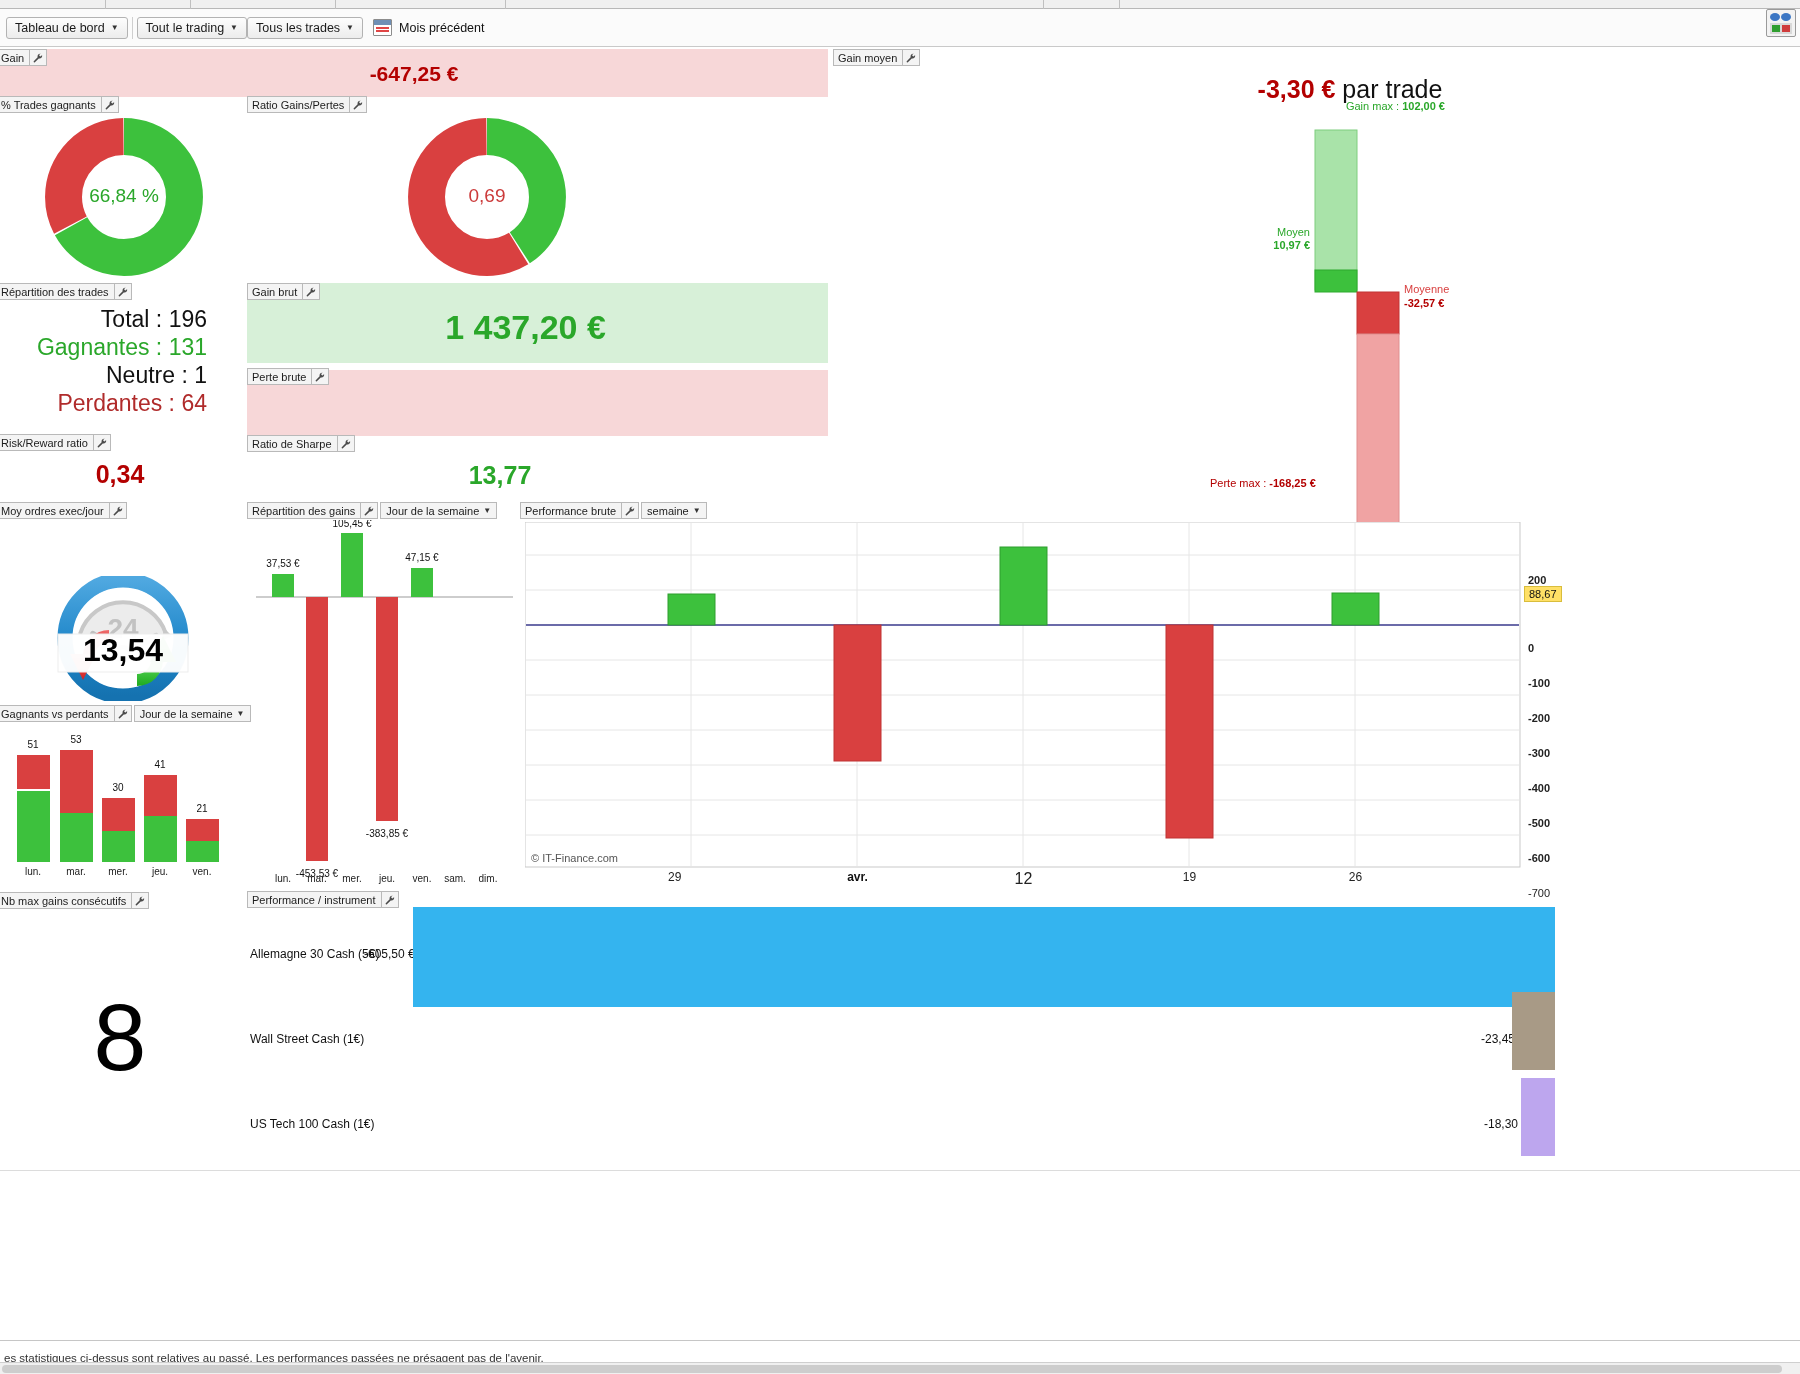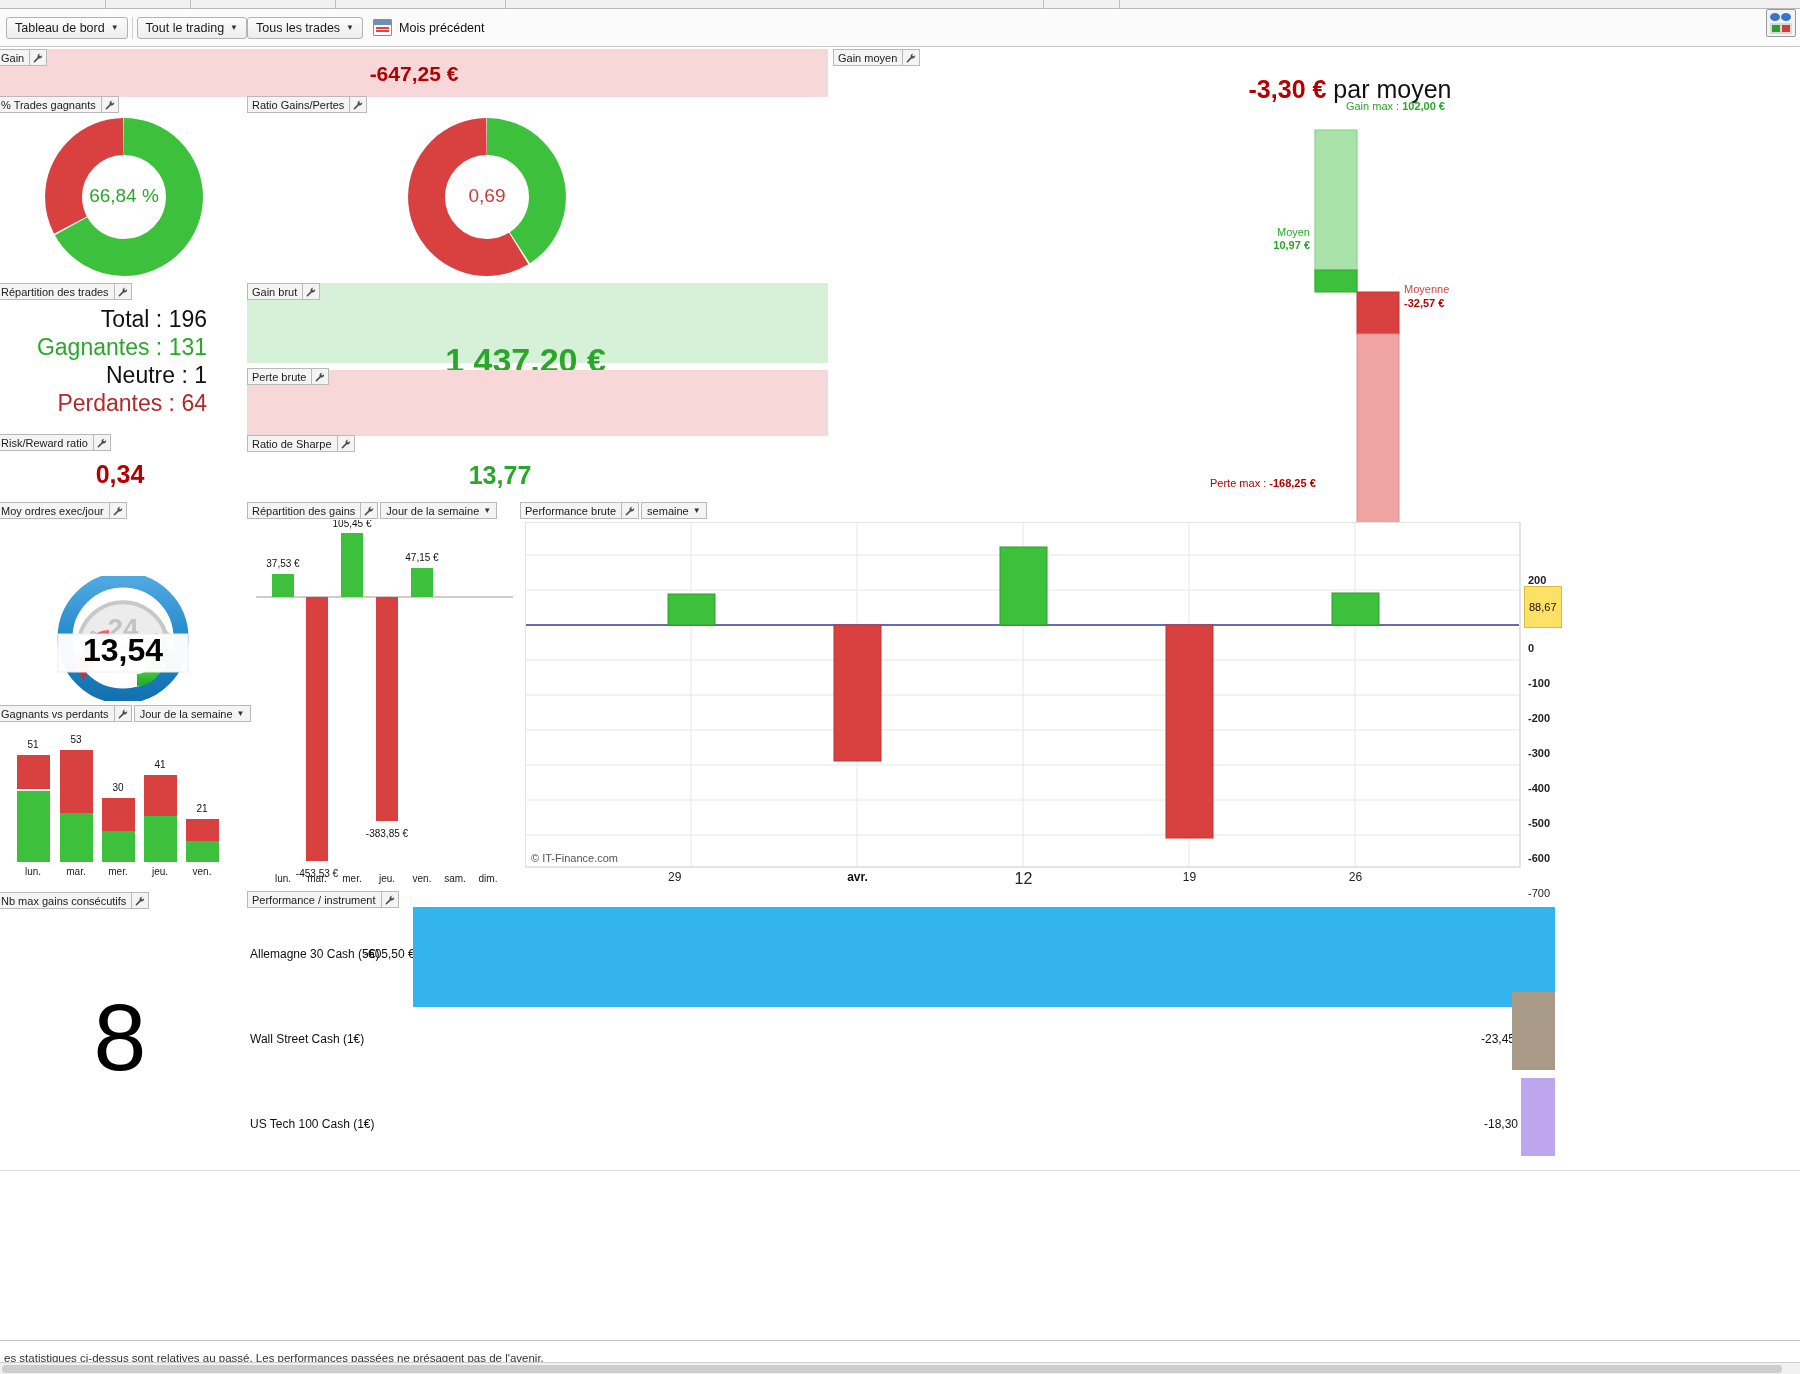--- a/index.html
+++ b/index.html
@@ -177,21 +177,21 @@
   <div class="whdr" style="left:833px; top:49px;">
     <div class="lbl">Gain moyen</div>
     <div class="tool">
       <svg viewBox="0 0 16 16">
           <path d="M11.5 1.2a4.3 4.3 0 0 0-4.1 5.6L1.6 12.6a1.3 1.3 0 1 0 1.8 1.8l5.8-5.8a4.3 4.3 0 0 0 5.3-5.4l-2.2 2.2-1.9-.5-.5-1.9 2.2-2.2a4.4 4.4 0 0 0-.6-.1z" fill="#4a4a4a"></path>
         </svg>
     </div>
   </div>
 
   <div style="position:absolute; left:1140px; top:75px; width:420px; text-align:center; white-space:nowrap;">
-    <span style="font-size:25px;font-weight:bold;color:#b30000;">-3,30 €</span><span style="font-size:25px;color:#111;"> par moyen</span>
+    <span style="font-size:25px;font-weight:bold;color:#b30000;">-3,30 €</span><span style="font-size:25px;color:#111;"> par trade</span>
   </div>
 
   <svg style="position:absolute; left:1150px; top:110px;" width="420" height="420" viewBox="0 0 420 420">
 
     <rect x="165" y="20" width="42" height="160" fill="#a9e3a9" stroke="#7fce7f" stroke-width="1"></rect>
     <rect x="165" y="160" width="42" height="22" fill="#3dc13d" stroke="#2faa2f" stroke-width="1"></rect>
 
     <rect x="207" y="182" width="42" height="42" fill="#d94040" stroke="#c23434" stroke-width="1"></rect>
     <rect x="207" y="224" width="42" height="196" fill="#f0a3a3" stroke="#e08f8f" stroke-width="1"></rect>
   </svg>
@@ -261,21 +261,21 @@
 
   <div class="band band-green" style="left:247px; top:283px; width:581px; height:80px;"></div>
   <div class="whdr" style="left:247px; top:283px;">
     <div class="lbl">Gain brut</div>
     <div class="tool">
       <svg viewBox="0 0 16 16">
           <path d="M11.5 1.2a4.3 4.3 0 0 0-4.1 5.6L1.6 12.6a1.3 1.3 0 1 0 1.8 1.8l5.8-5.8a4.3 4.3 0 0 0 5.3-5.4l-2.2 2.2-1.9-.5-.5-1.9 2.2-2.2a4.4 4.4 0 0 0-.6-.1z" fill="#4a4a4a"></path>
         </svg>
     </div>
   </div>
-  <div class="bigval" style="left:247px; top:308px; width:557px; font-size:34px; color:#2aa72a;margin-top:33px;">1 437,20 €</div>
+  <div class="bigval" style="left:247px; top:308px; width:557px; font-size:34px; color:#2aa72a;">1 437,20 €</div>
 
   <div class="band band-red" style="left:247px; top:370px; width:581px; height:66px;"></div>
   <div class="whdr" style="left:247px; top:368px;">
     <div class="lbl">Perte brute</div>
     <div class="tool">
       <svg viewBox="0 0 16 16">
           <path d="M11.5 1.2a4.3 4.3 0 0 0-4.1 5.6L1.6 12.6a1.3 1.3 0 1 0 1.8 1.8l5.8-5.8a4.3 4.3 0 0 0 5.3-5.4l-2.2 2.2-1.9-.5-.5-1.9 2.2-2.2a4.4 4.4 0 0 0-.6-.1z" fill="#4a4a4a"></path>
         </svg>
     </div>
   </div>
@@ -481,21 +481,21 @@
     <div style="position:absolute; top:52px;  font-size:11px; font-weight:bold; color:#222;">200</div>
     <div style="position:absolute; top:120px; font-size:11px; font-weight:bold; color:#222;">0</div>
     <div style="position:absolute; top:155px; font-size:11px; font-weight:bold; color:#222;">-100</div>
     <div style="position:absolute; top:190px; font-size:11px; font-weight:bold; color:#222;">-200</div>
     <div style="position:absolute; top:225px; font-size:11px; font-weight:bold; color:#222;">-300</div>
     <div style="position:absolute; top:260px; font-size:11px; font-weight:bold; color:#222;">-400</div>
     <div style="position:absolute; top:295px; font-size:11px; font-weight:bold; color:#222;">-500</div>
     <div style="position:absolute; top:330px; font-size:11px; font-weight:bold; color:#222;">-600</div>
     <div style="position:absolute; top:365px; font-size:11px; font-weight:normal; color:#222;">-700</div>
   </div>
-  <div style="position:absolute; left:1524px; top:586px; padding:14px 4px; background:#ffe066; border:1px solid #d9bd3c; font-size:11px; color:#111;">88,67</div>
+  <div style="position:absolute; left:1524px; top:586px; padding:1px 4px; background:#ffe066; border:1px solid #d9bd3c; font-size:11px; color:#111;">88,67</div>
 
   <div style="position:absolute; left:525px; top:870px; width:1000px; height:20px;">
     <div style="position:absolute; left:143px; width:47px; text-align:left; font-size:12px; color:#222;">29</div>
     <div style="position:absolute; left:309px; width:47px; text-align:center; font-size:12px; font-weight:bold; color:#111;">avr.</div>
     <div style="position:absolute; left:475px; width:47px; text-align:center; font-size:16px; color:#222;">12</div>
     <div style="position:absolute; left:641px; width:47px; text-align:center; font-size:12px; color:#222;">19</div>
     <div style="position:absolute; left:807px; width:47px; text-align:center; font-size:12px; color:#222;">26</div>
   </div>
 
   <div class="whdr" style="left:-4px; top:892px;">

